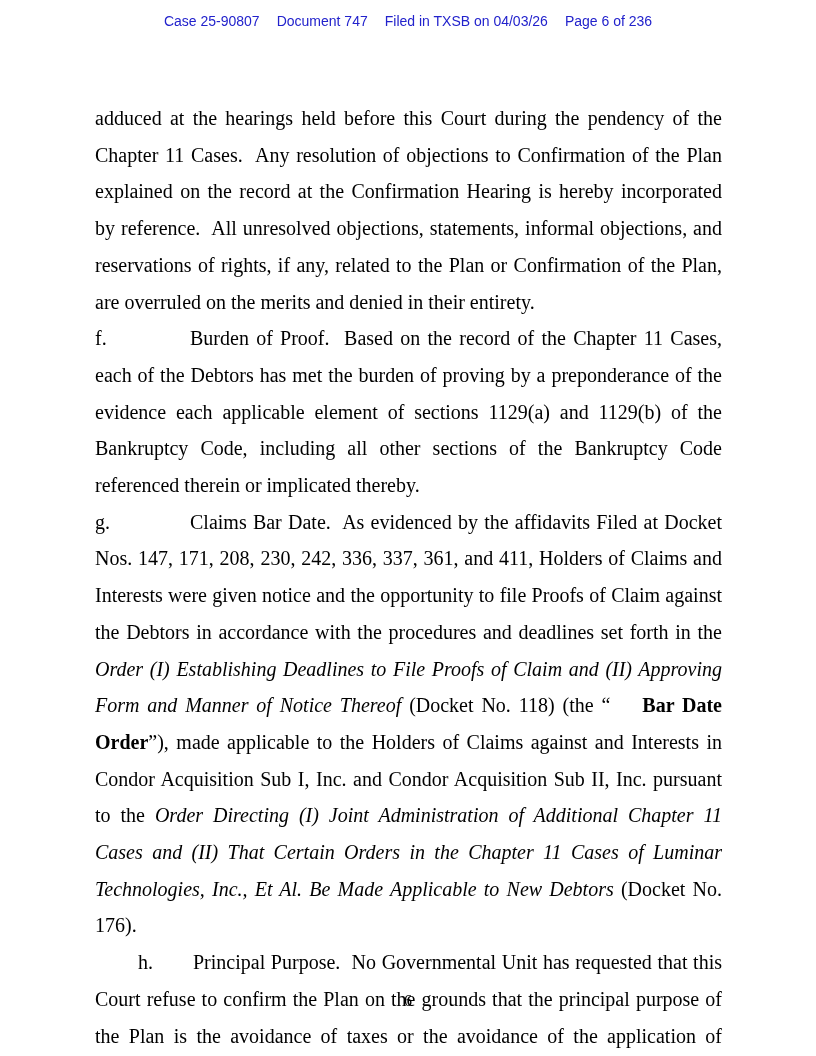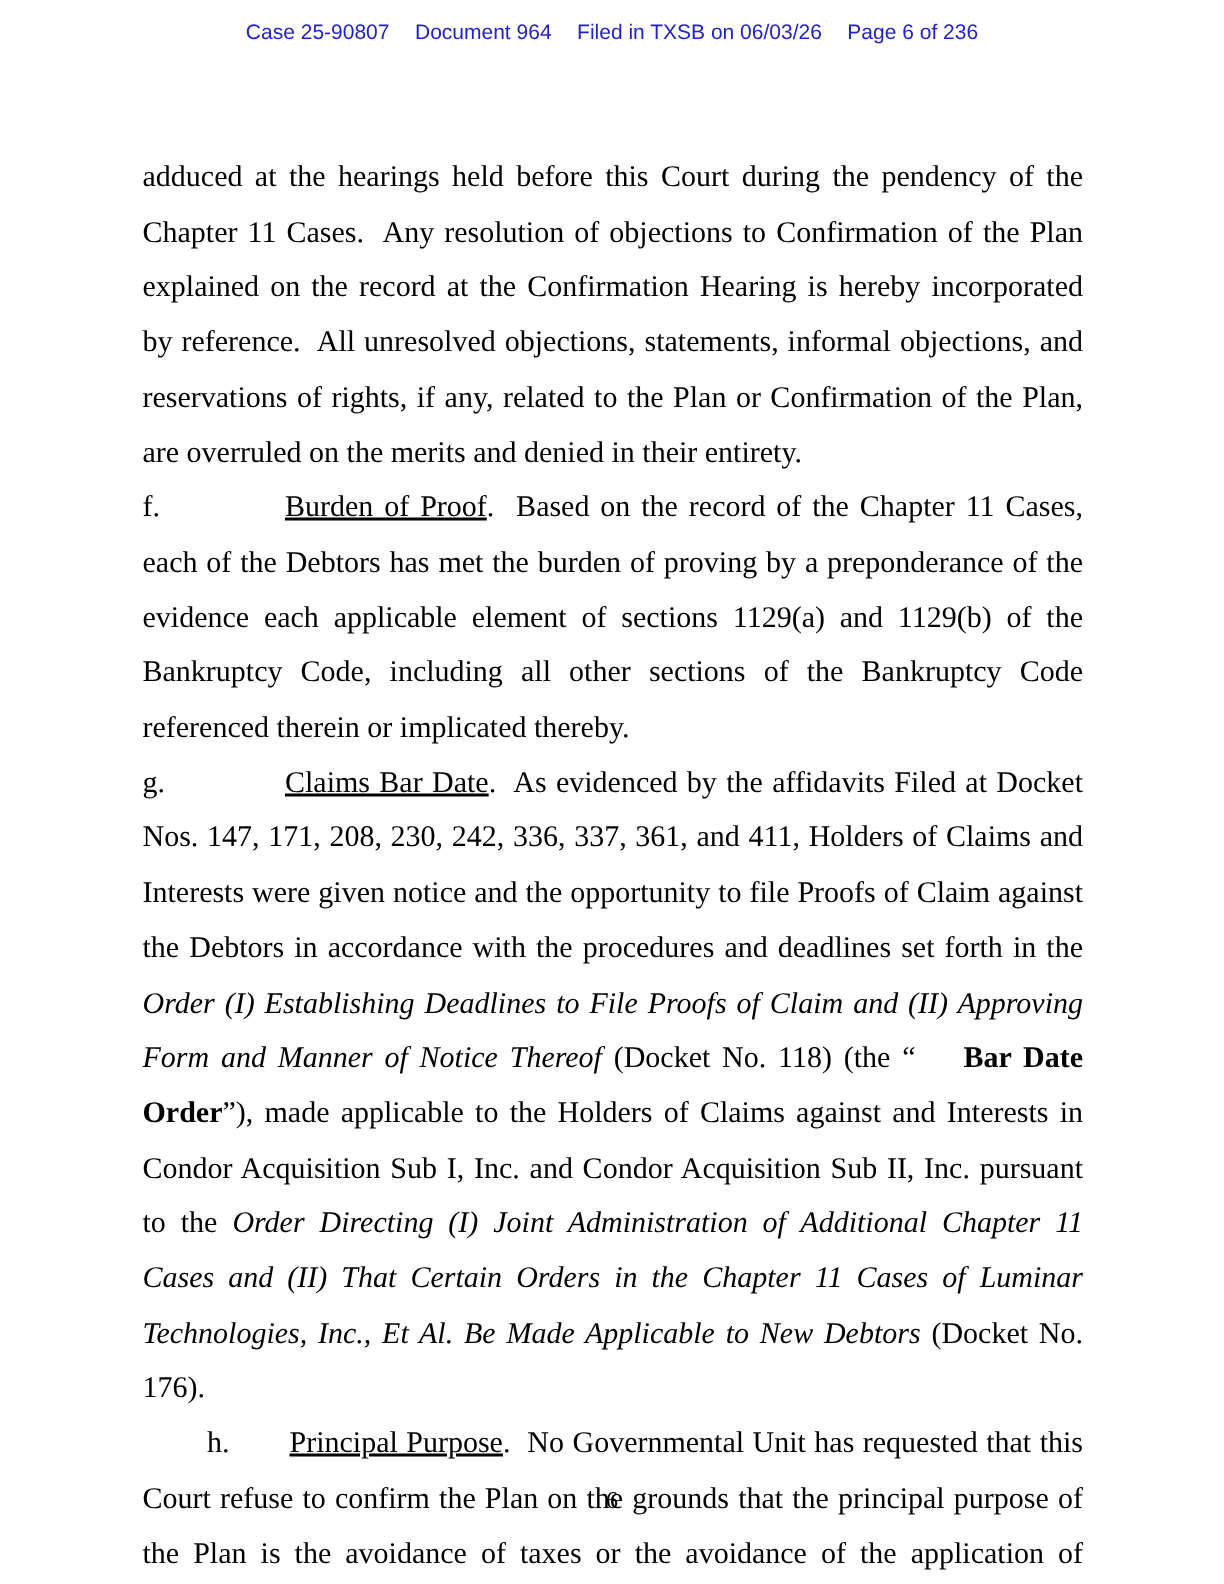--- a/index.html
+++ b/index.html
@@ -44,43 +44,42 @@
   }
   .tab-letter {
     display: inline-block;
     width: 95px;
   }
   .para.indent .tab-letter {
     width: 55px;
     margin-left: 43px;
   }
   .para-heading {
-    text-decoration: underline;
   }
   .seg-normal { font-style: normal; }
   .seg-italic { font-style: italic; }
   .seg-bold   { font-weight: bold; margin-left: 32px; }
   .page-footer {
     position: absolute;
     top: 992px;
     left: 0;
     right: 0;
     text-align: center;
     font-size: 16px;
   }
 </style>
 </head>
 <body>
 
 <div class="page">
 
   <div class="case-stamp" style="color: rgb(34, 34, 204);">
     <span>Case 25-90807</span>
-    <span>Document 964</span>
-    <span>Filed in TXSB on 06/03/26</span>
+    <span>Document 747</span>
+    <span>Filed in TXSB on 04/03/26</span>
     <span>Page 6 of 236</span>
   </div>
 
   <div class="doc-body">
       <p class="para"><span class="seg-normal">adduced at the hearings held before this Court during the pendency of the Chapter 11 Cases.&nbsp; Any resolution of objections to Confirmation of the Plan explained on the record at the Confirmation Hearing is hereby incorporated by reference.&nbsp; All unresolved objections, statements, informal objections, and reservations of rights, if any, related to the Plan or Confirmation of the Plan, are overruled on the merits and denied in their entirety.</span></p>
       <p class="para"><span class="tab-letter">f.</span><span class="para-heading">Burden of Proof</span><span class="seg-normal">.&nbsp; Based on the record of the Chapter 11 Cases, each of the Debtors has met the burden of proving by a preponderance of the evidence each applicable element of sections 1129(a) and 1129(b) of the Bankruptcy Code, including all other sections of the Bankruptcy Code referenced therein or implicated thereby.</span></p>
       <p class="para"><span class="tab-letter">g.</span><span class="para-heading">Claims Bar Date</span><span class="seg-normal">.&nbsp; As evidenced by the affidavits Filed at Docket Nos. 147, 171, 208, 230, 242, 336, 337, 361, and 411, Holders of Claims and Interests were given notice and the opportunity to file Proofs of Claim against the Debtors in accordance with the procedures and deadlines set forth in the </span><span class="seg-italic">Order (I) Establishing Deadlines to File Proofs of Claim and (II) Approving Form and Manner of Notice Thereof</span><span class="seg-normal"> (Docket No. 118) (the “</span><span class="seg-bold">Bar Date Order</span><span class="seg-normal">”), made applicable to the Holders of Claims against and Interests in Condor Acquisition Sub I, Inc. and Condor Acquisition Sub II, Inc. pursuant to the </span><span class="seg-italic">Order Directing (I) Joint Administration of Additional Chapter 11 Cases and (II) That Certain Orders in the Chapter 11 Cases of Luminar Technologies, Inc., Et Al. Be Made Applicable to New Debtors</span><span class="seg-normal"> (Docket No. 176).</span></p>
       <p class="para indent"><span class="tab-letter">h.</span><span class="para-heading">Principal Purpose</span><span class="seg-normal">.&nbsp; No Governmental Unit has requested that this Court refuse to confirm the Plan on the grounds that the principal purpose of the Plan is the avoidance of taxes or the avoidance of the application of section 5 of the Securities Act.&nbsp; As evidenced by its terms, the principal purpose of the Plan is not such avoidance.&nbsp; Accordingly, the requirements of section 1129(d) of the Bankruptcy Code have been satisfied.</span></p>
     </div>
 

